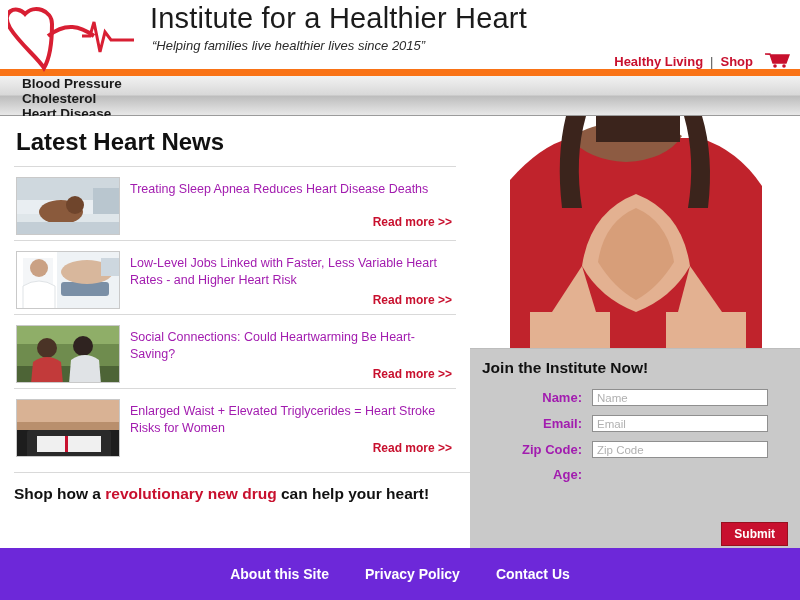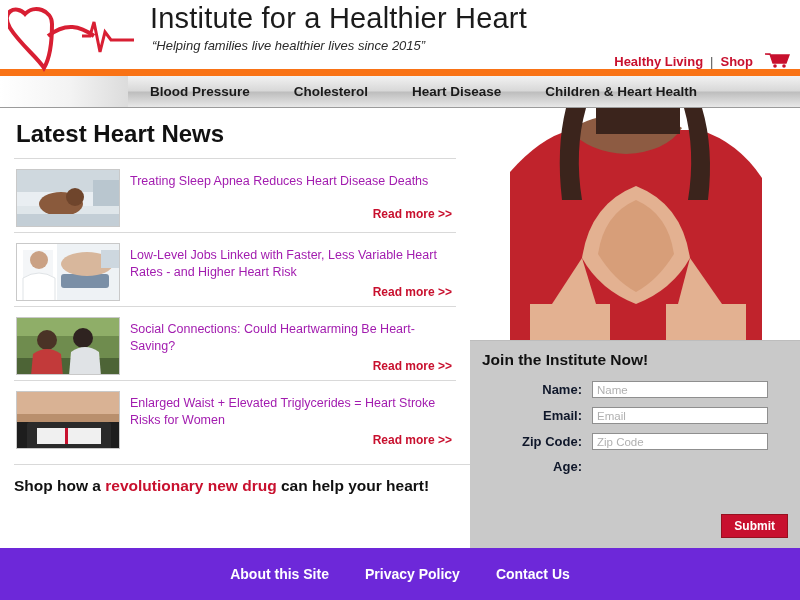--- a/index.html
+++ b/index.html
@@ -48,25 +48,26 @@
     display: flex;
     align-items: center;
     gap: 7px;
   }
   .toplinks .sep { color: #555; font-weight: normal; }
   .toplinks a { color: #c8102e; text-decoration: none; }
   .cart { display: inline-block; margin-left: 4px; }
 
   
   .nav {
-    height: 32px;
+    height: 40px;
     background: linear-gradient(to bottom, #f2f2f2 0%, #d8d8d8 48%, #bdbdbd 52%, #e8e8e8 100%);
     display: flex;
     align-items: stretch;
     border-bottom: 1px solid #9b9b9b;
+    flex-direction: column;
   }
   .nav-grad-left {
     width: 128px;
     background: linear-gradient(to right, #ffffff 0%, #f3f3f3 55%, #dcdcdc 100%);
   }
   .nav-item {
     padding: 0 22px;
     display: flex;
     align-items: center;
     font-size: 13.5px;
@@ -158,21 +159,21 @@
     display: flex;
     align-items: center;
     margin-bottom: 9px;
   }
   .form-row label {
     width: 122px;
     text-align: right;
     padding-right: 10px;
     font-size: 13px;
     font-weight: bold;
-    color: #0f172a;
+    color: #a21caf;
   }
   .form-row input[type=text] {
     width: 176px;
     height: 17px;
     font-size: 11.5px;
     padding: 1px 4px;
     border: 1px solid #8f8f8f;
     background: #fff;
     color: #333;
   }

